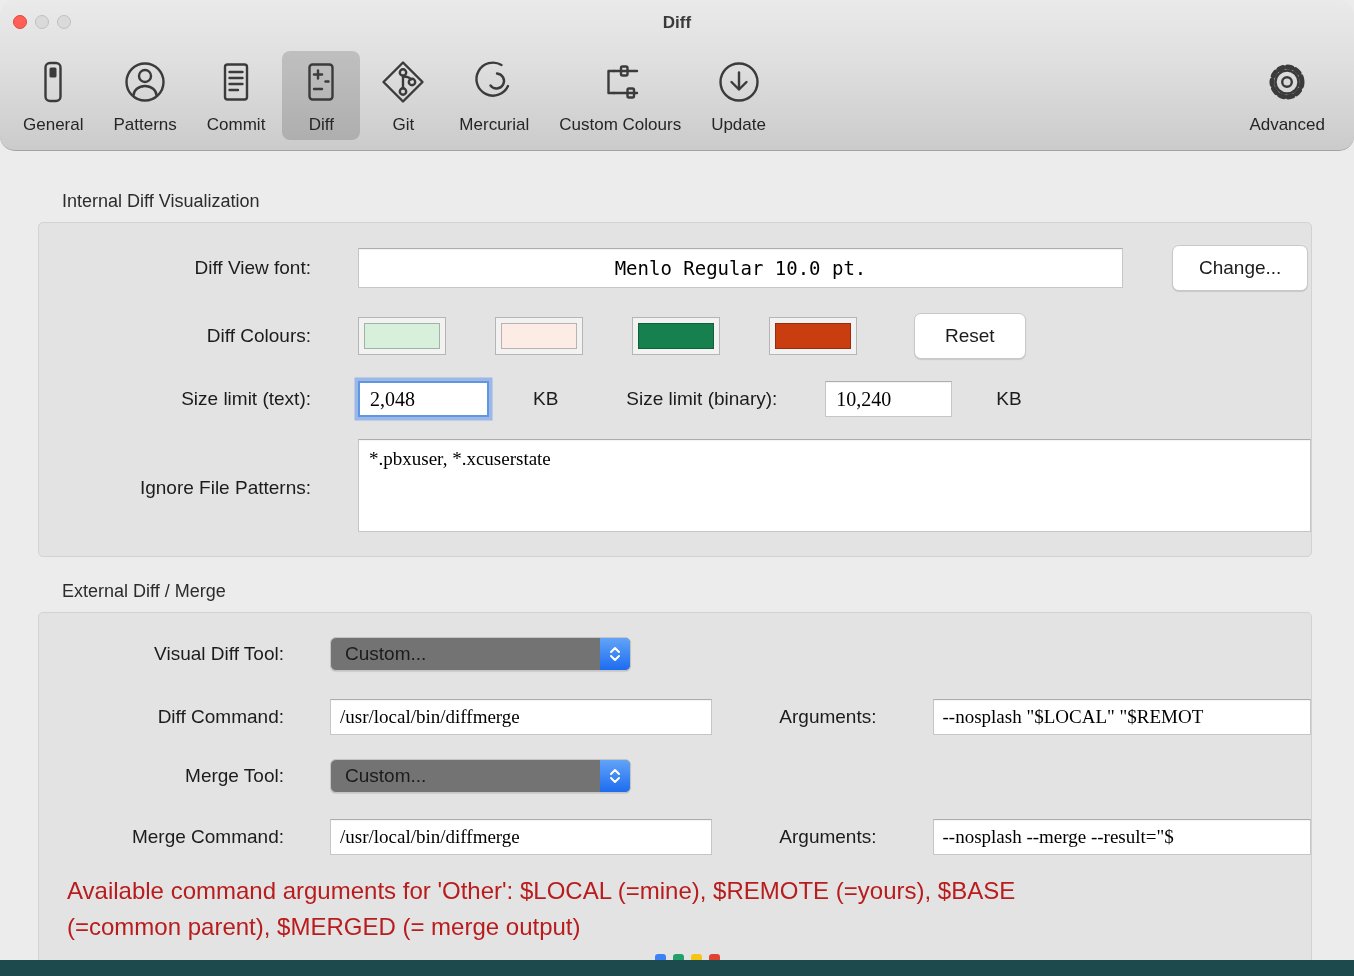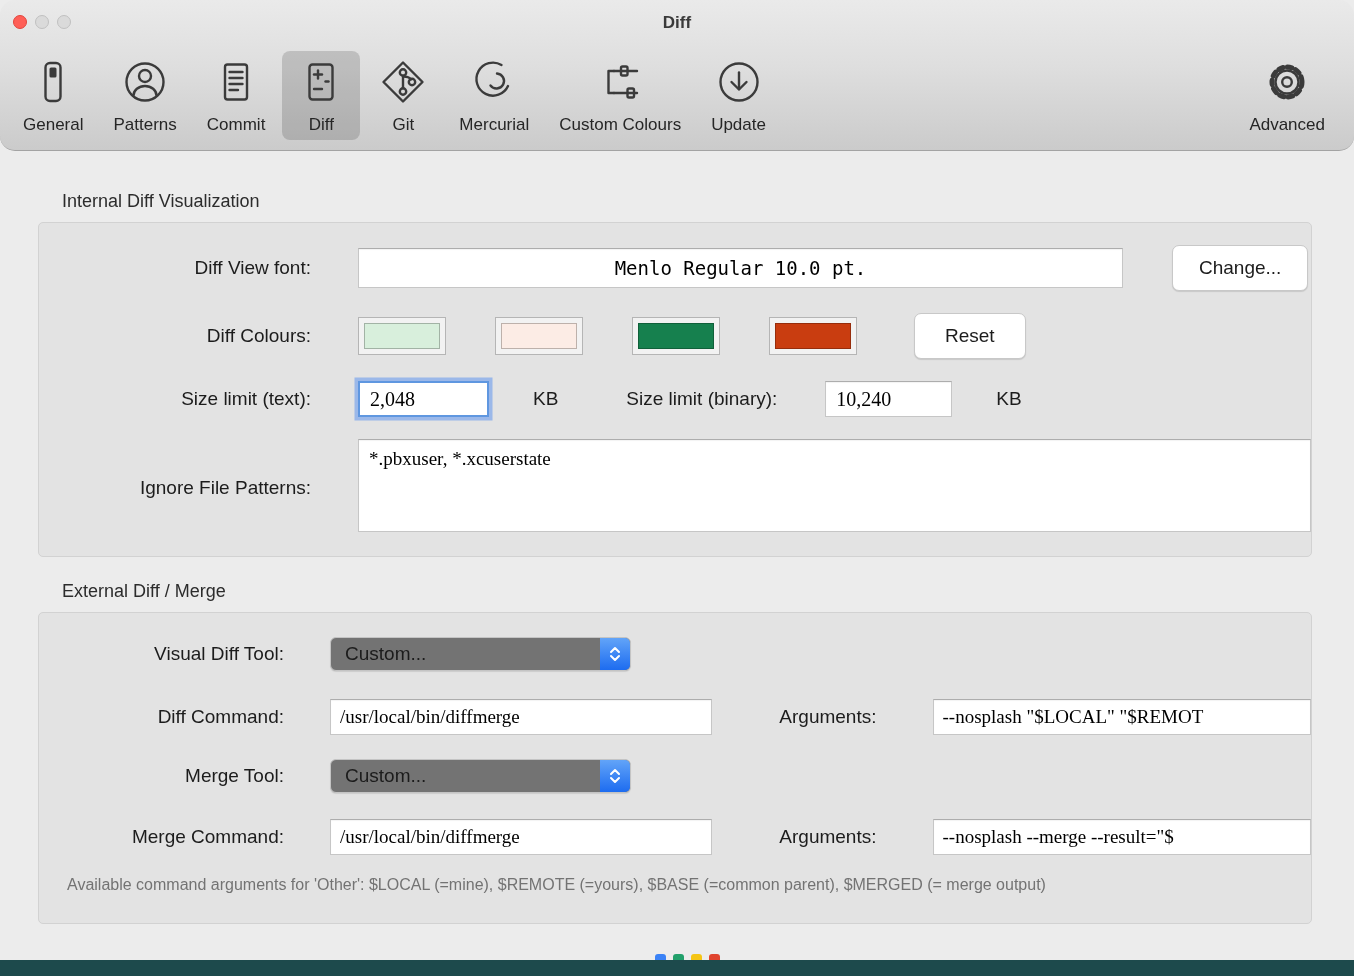--- a/index.html
+++ b/index.html
@@ -114,21 +114,21 @@
     border-radius: 0 5px 5px 0;
     background: linear-gradient(#62a4f8, #1d6cf0);
     display: flex; align-items: center; justify-content: center;
   }
   .cmd-input { width: 398px; height: 36px; padding: 0 9px; font-size: 19px; }
   .args-label { margin-left: 35px; font-size: 19px; white-space: nowrap; }
   .args-input { width: 394px; height: 36px; padding: 0 9px; margin-left: 24px; font-size: 19px;
     white-space: nowrap; overflow: hidden; }
   .help {
     margin: 18px 40px 0 28px; max-width: 1010px;
-    font-size: 16px; line-height: 1.48; color: #737373;
+    font-size: 24px; line-height: 1.48; color: #b91c1c;
   }
   
   .external .row.r1 { margin-bottom: 28px; }
   .external .row.r2 { margin-bottom: 24px; }
   .external .row.r3 { margin-bottom: 26px; }
   .external .row.r4 { margin-bottom: 12px; }
   
   .bottom-strip {
     position: absolute; left: 0; right: 0; bottom: 0; height: 16px;
     background: #1d4a4c;

